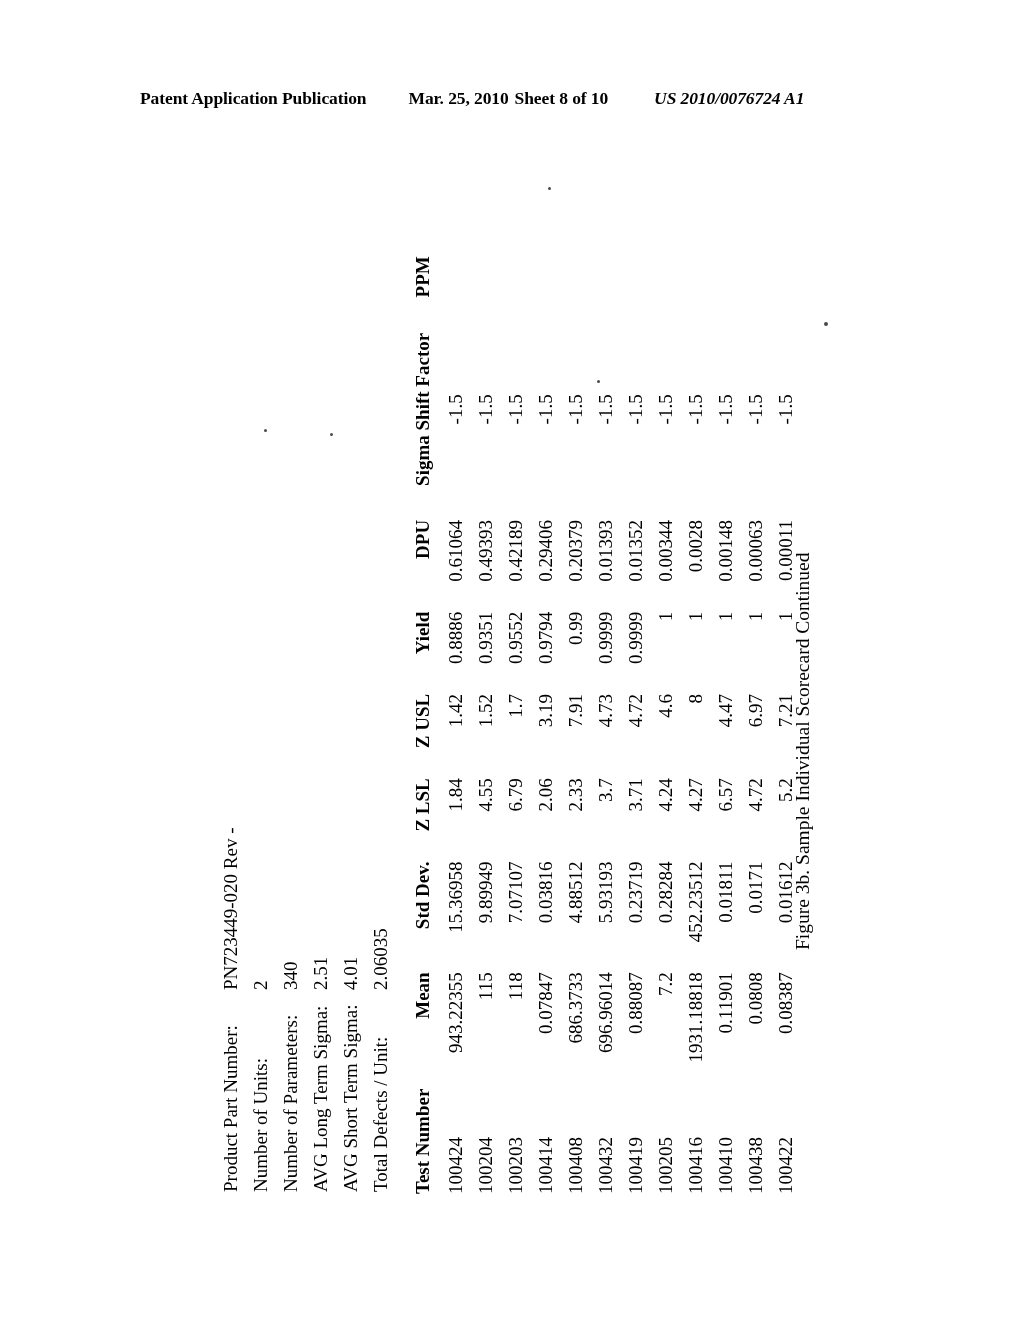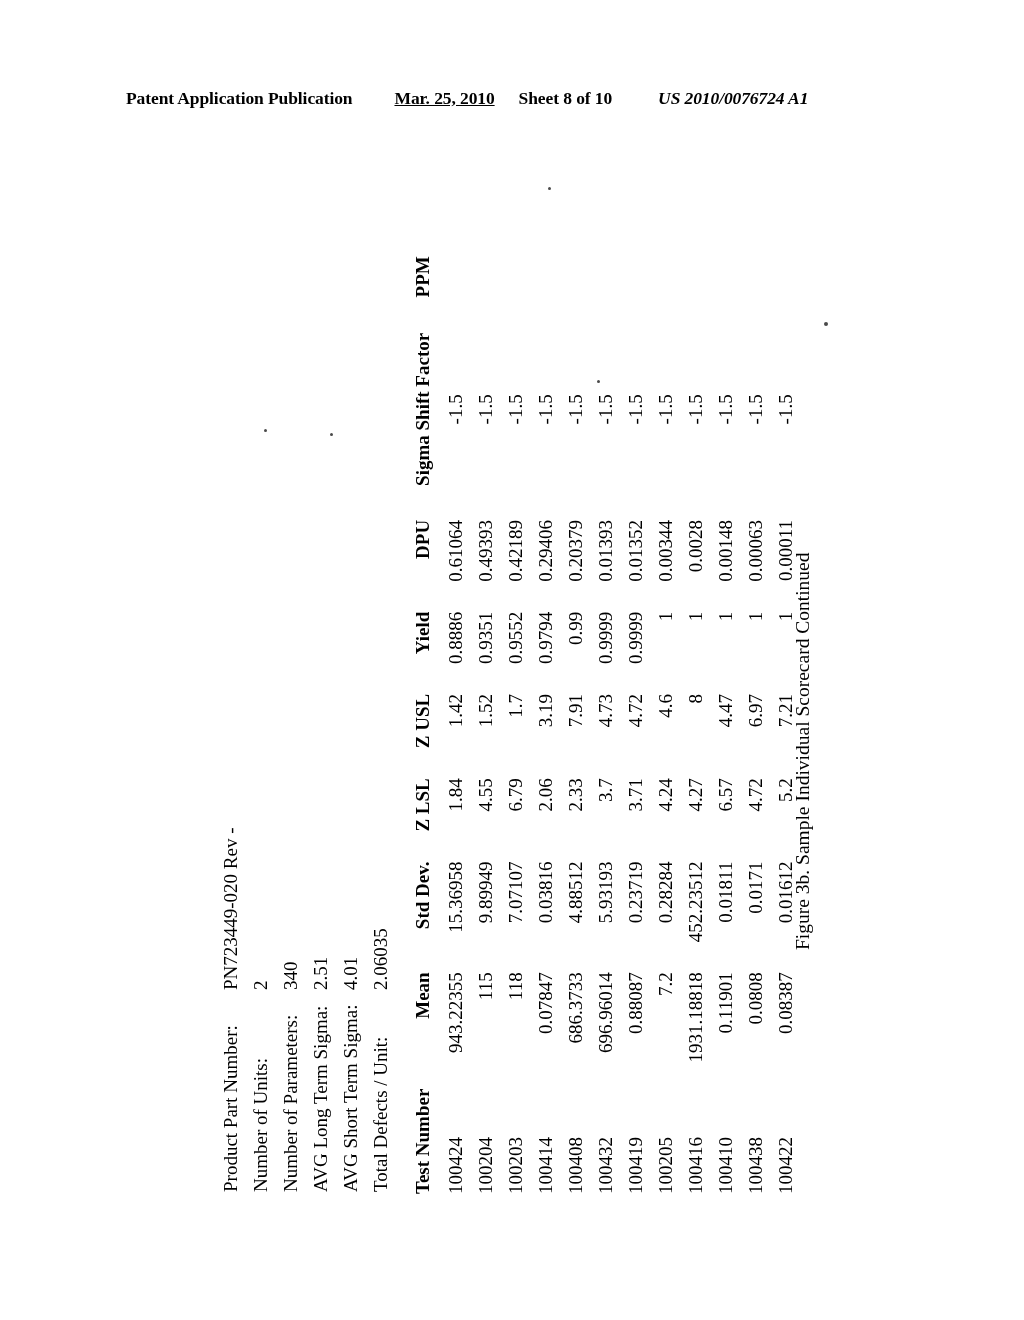--- a/index.html
+++ b/index.html
@@ -13,32 +13,32 @@
     position: relative;
     font-family: "Liberation Serif", serif;
     color: #000000;
     overflow: hidden;
   }
 
   
   .page-header {
     position: absolute;
     top: 88px;
-    left: 126px;
+    left: 140px;
     width: 764px;
     display: flex;
     align-items: baseline;
     font-weight: bold;
     font-size: 17.5px;
     letter-spacing: -0.1px;
     white-space: nowrap;
   }
   .page-header .hdr-pub { }
-  .page-header .hdr-date { margin-left: 42px; text-decoration: underline; }
-  .page-header .hdr-sheet { margin-left: 24px; }
+  .page-header .hdr-date { margin-left: 42px; }
+  .page-header .hdr-sheet { margin-left: 6px; }
   .page-header .hdr-patno { margin-left: 46px; font-style: italic; }
 
   
   
   #figure-rotor {
     position: absolute;
     left: 512px;
     top: 735px;
     width: 1030px;
     height: 640px;

